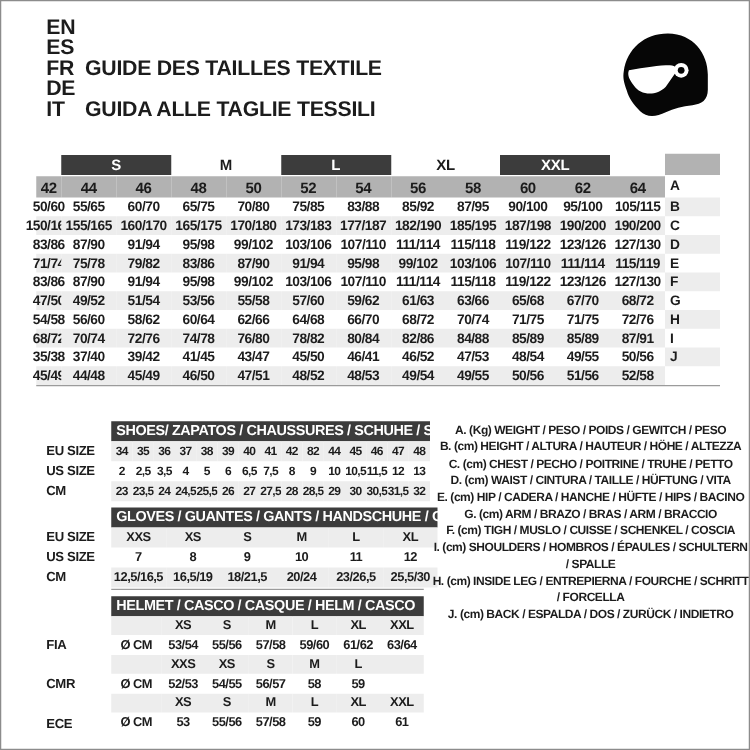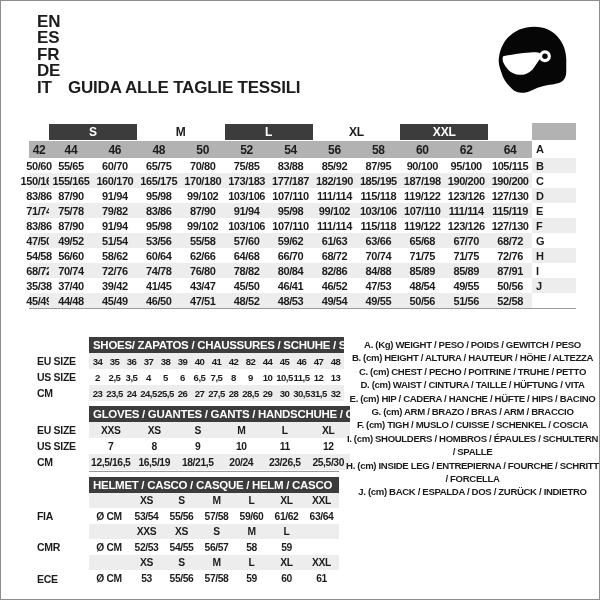--- a/index.html
+++ b/index.html
@@ -71,20 +71,21 @@
 
   <div class="lang-header">
     <div class="lang-row">
       <span class="lang-code">EN</span>
     </div>
     <div class="lang-row">
       <span class="lang-code">ES</span>
     </div>
     <div class="lang-row">
       <span class="lang-code">FR</span>
+      <span class="lang-title">GUIDE DES TAILLES TEXTILE</span>
     </div>
     <div class="lang-row">
       <span class="lang-code">DE</span>
     </div>
     <div class="lang-row">
       <span class="lang-code">IT</span>
       <span class="lang-title">GUIDA ALLE TAGLIE TESSILI</span>
     </div>
   </div>
 

